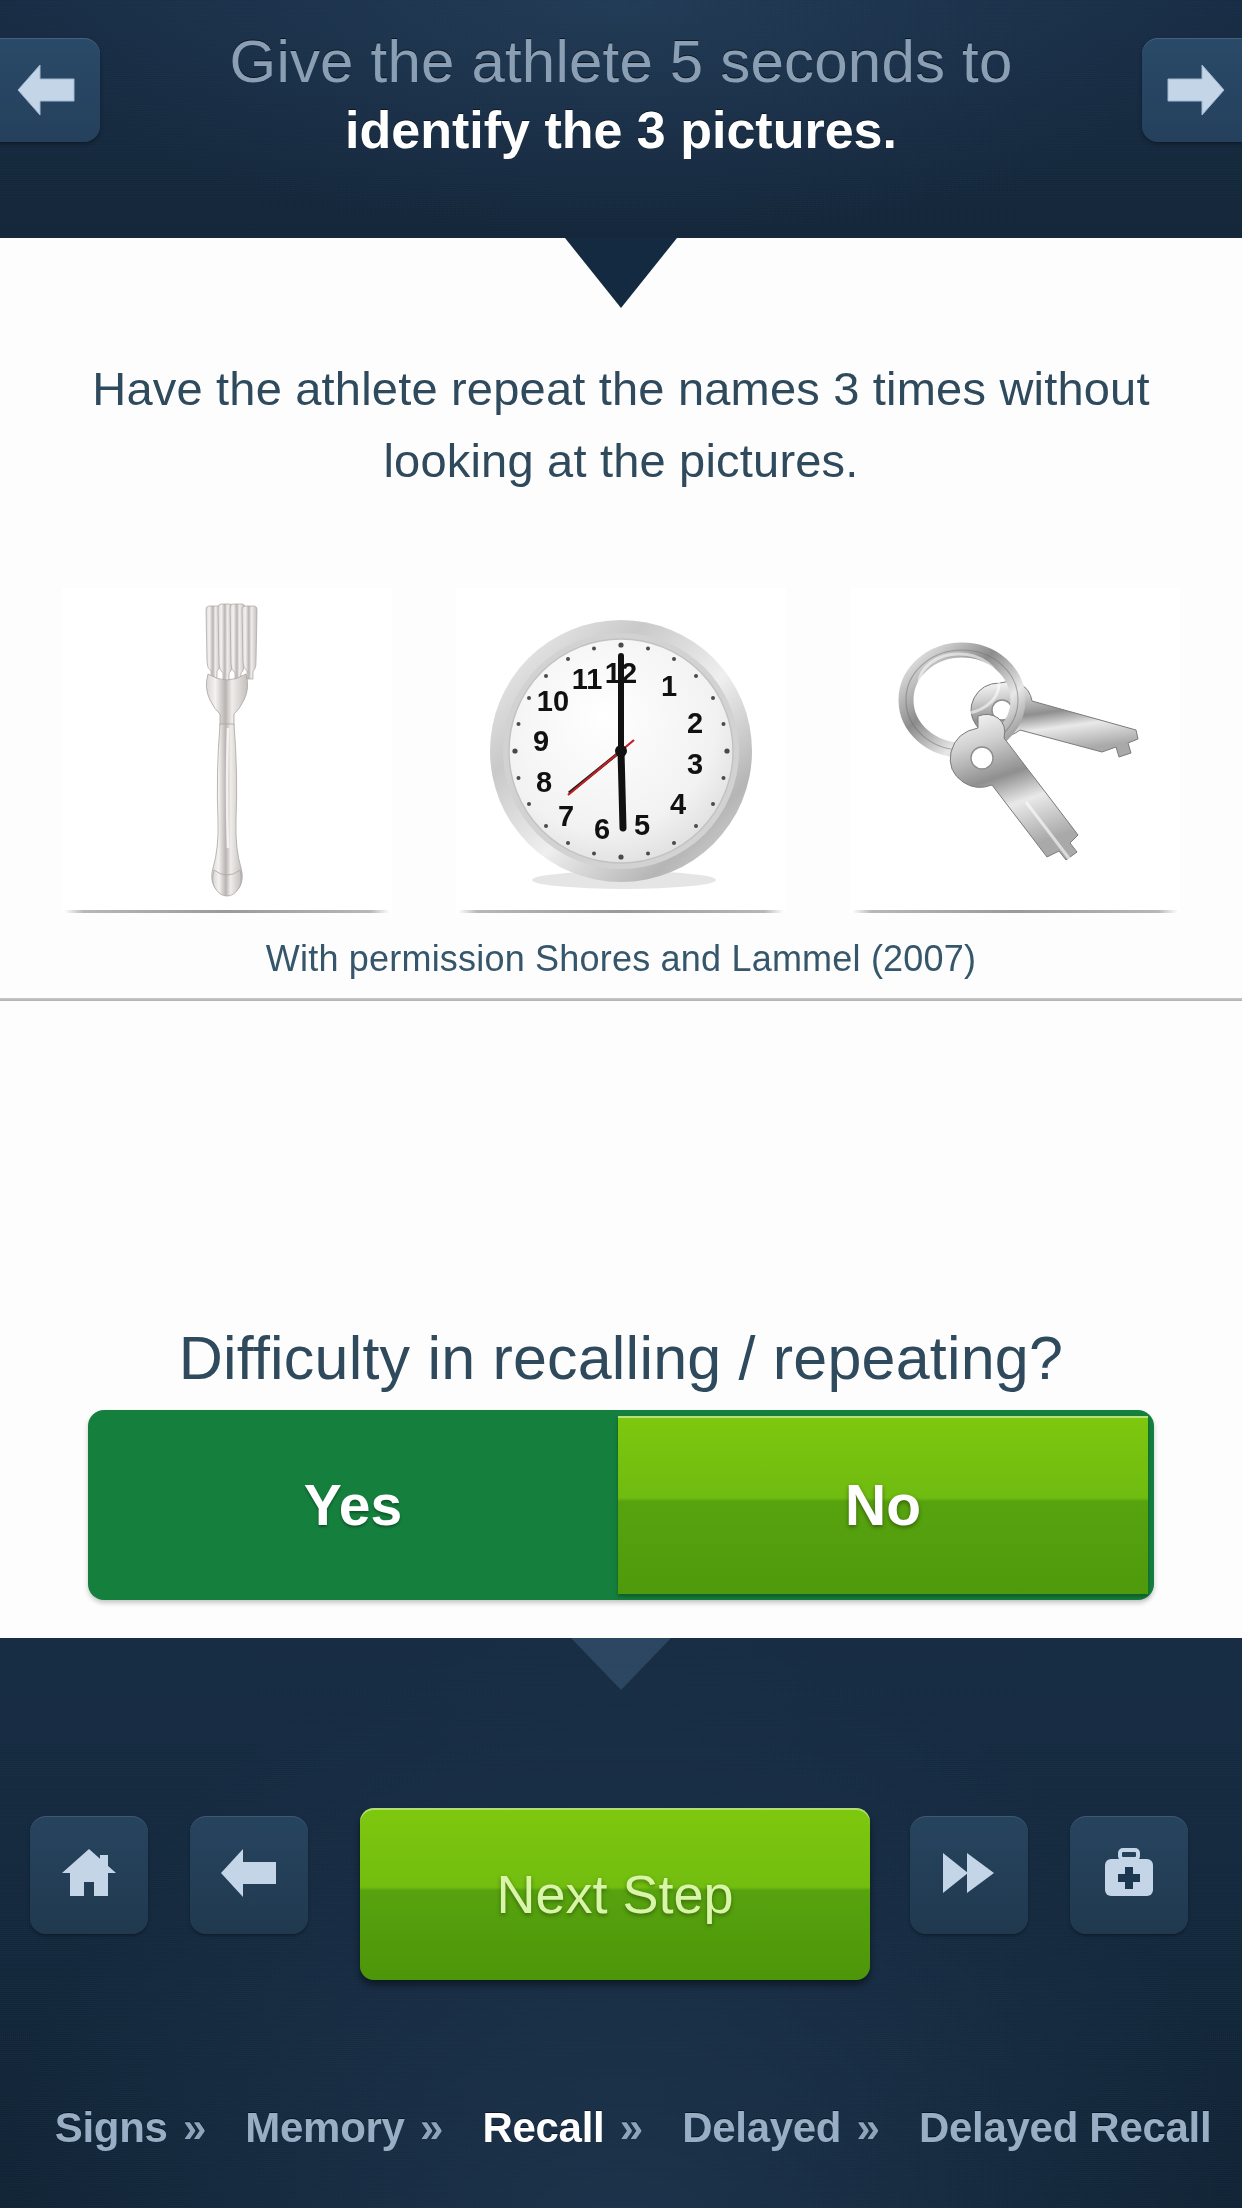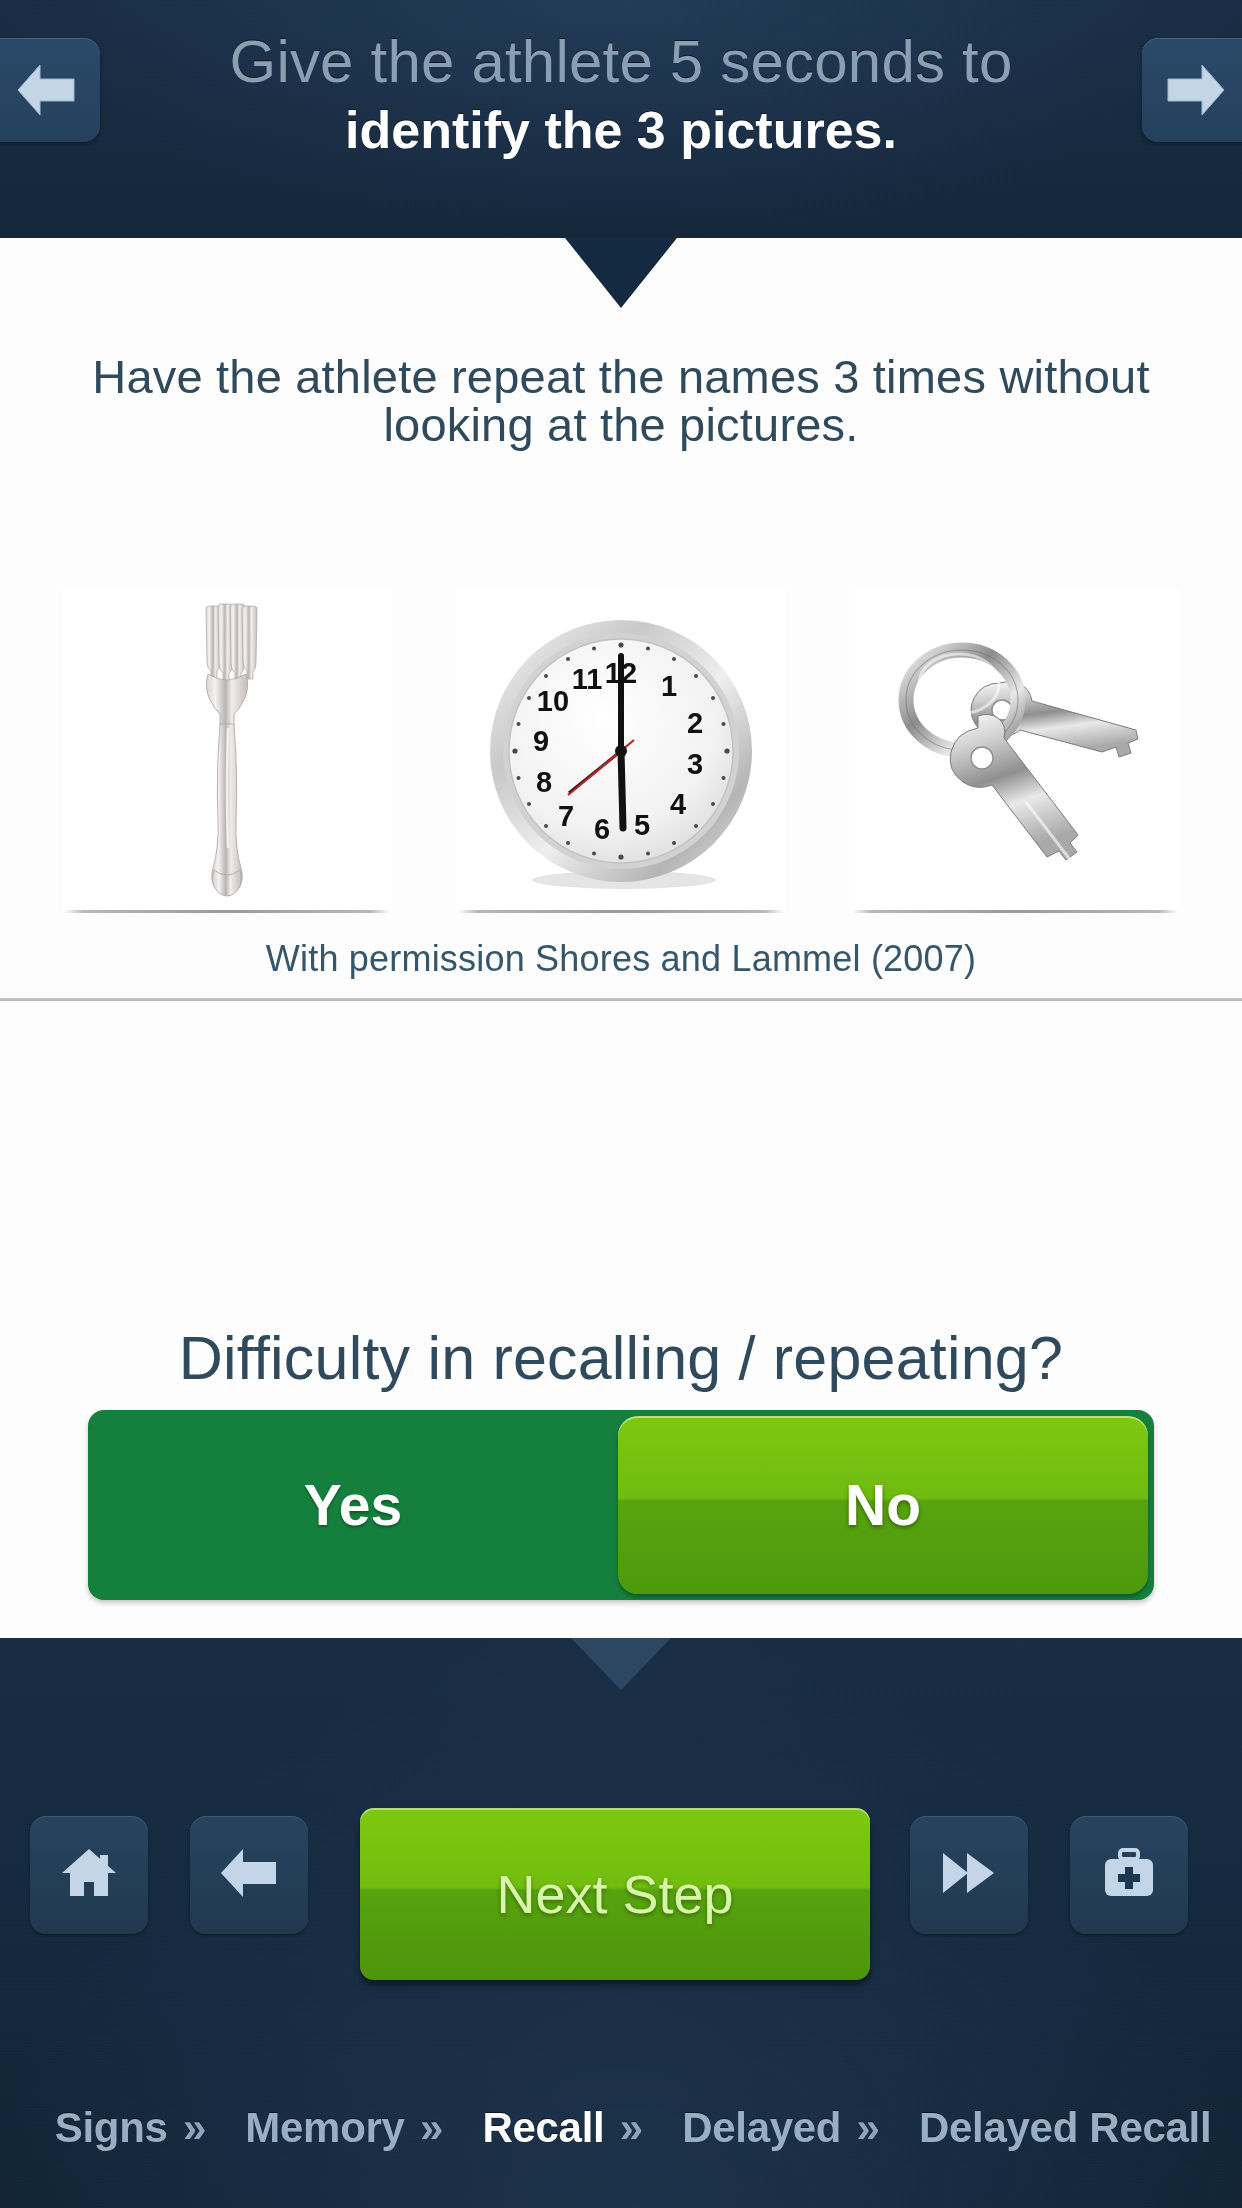--- a/index.html
+++ b/index.html
@@ -58,21 +58,21 @@
     z-index:5;
   }
 
   
   .body-area{
     position:absolute; left:0; top:238px; width:1242px; height:1400px;
     background:#fdfdfd;
   }
   .instruction{
     position:absolute; left:60px; top:115px; width:1122px; text-align:center;
-    font-size:47px; line-height:48px; color:#2f4a5c; letter-spacing:.2px;
+    font-size:47px; line-height:72px; color:#2f4a5c; letter-spacing:.2px;
   }
 
   
   .cards{
     position:absolute; left:62px; top:350px; width:1118px; height:325px;
     display:flex; justify-content:space-between;
   }
   .card{
     width:330px; height:325px; background:#ffffff; position:relative;
     display:flex; align-items:flex-end; justify-content:center;
@@ -106,21 +106,21 @@
     box-shadow:0 3px 5px rgba(0,0,0,.22);
     display:flex;
   }
   .toggle-opt{
     flex:1; display:flex; align-items:center; justify-content:center;
     font-size:57px; font-weight:bold; color:#ffffff;
     text-shadow:0 2px 3px rgba(0,0,0,.35);
   }
   .toggle-opt.inactive{ color:#ffffff; }
   .toggle-opt.active{
-    margin:6px 6px 6px 0; border-radius:20px;
+    margin:6px 6px 6px 0; border-radius:0;
     background:linear-gradient(180deg,#7ec80f 0%,#6fbb10 46%,#57a30f 48%,#4f9a0c 100%);
     box-shadow:inset 0 2px 0 rgba(255,255,255,.45), 0 3px 4px rgba(0,0,0,.3);
     text-shadow:0 2px 4px rgba(0,0,0,.4);
   }
 
   
   .footer{
     position:absolute; left:0; top:1638px; width:1242px; height:570px;
     background:#142a41;
     background-image:

